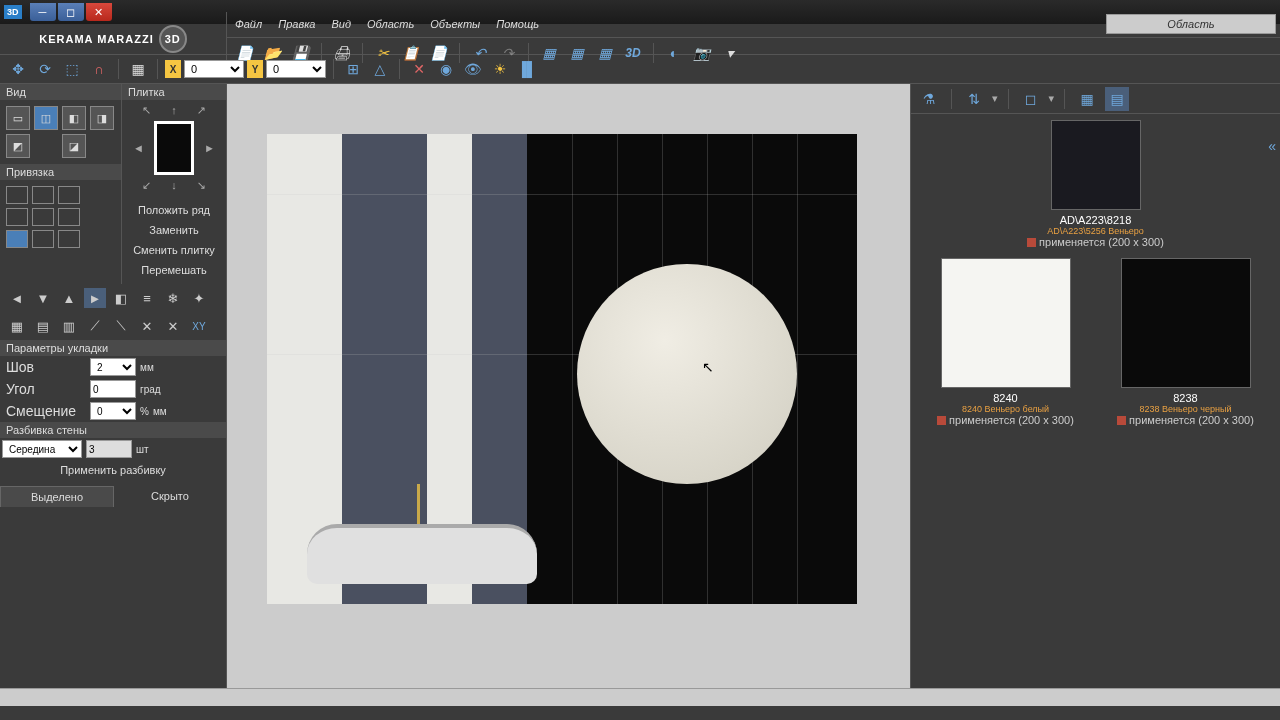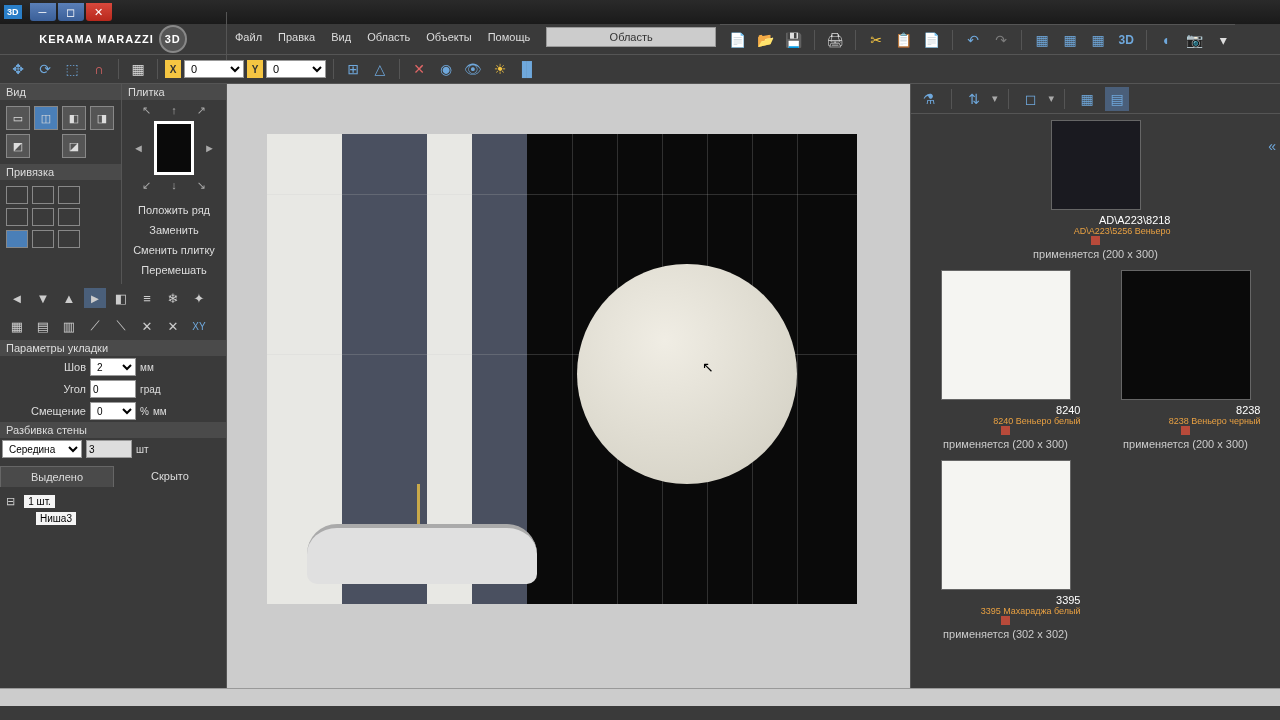--- a/index.html
+++ b/index.html
@@ -8,21 +8,21 @@
 .title-bar .icon3d { background: #2a7fc8; color: #fff; font-size: 9px; font-weight: bold; padding: 2px 3px; margin-right: 6px; }
 .title-bar .title { flex: 1; }
 .win-btns { display: flex; height: 18px; }
 .win-btns div { width: 26px; height: 18px; display: flex; align-items: center; justify-content: center; margin-left: 2px; font-size: 11px; color: #fff; }
 .btn-min, .btn-max { background: linear-gradient(#5a7fb8,#3a5f98); border-radius: 0 0 3px 3px; }
 .btn-close { background: linear-gradient(#d8483c,#b8281c); border-radius: 0 0 3px 3px; }
 
 .header-row { height: 30px; display: flex; align-items: center; background: #3a3a3a; }
 .logo { width: 227px; height: 54px; display: flex; align-items: center; justify-content: center; color: #fff; font-weight: bold; font-size: 18px; letter-spacing: 1px; border-right: 1px solid #555; }
 .logo .badge { display: inline-flex; width: 28px; height: 28px; border-radius: 50%; background: #555; border: 2px solid #888; align-items: center; justify-content: center; font-size: 11px; margin-left: 5px; }
-.right-head { flex: 1; display: flex; flex-direction: row; }
+.right-head { flex: 1; display: flex; flex-direction: column; font-style: italic; }
 .menubar { height: 26px; display: flex; align-items: center; padding-left: 8px; }
 .menubar span { color: #ddd; margin-right: 16px; cursor: pointer; }
 .ready-box { margin-left: auto; margin-right: 4px; width: 170px; height: 20px; background: #ccc; border: 1px solid #999; text-align: center; color: #333; line-height: 18px; }
 .toolbar1 { height: 30px; display: flex; align-items: center; padding-left: 6px; gap: 4px; border-top: 1px solid #555; }
 .tb-btn { width: 24px; height: 24px; display: flex; align-items: center; justify-content: center; font-size: 14px; cursor: pointer; }
 .tb-btn.y { color: #f5c542; }
 .tb-btn.b { color: #6fa8dc; }
 .tb-btn.r { color: #e06666; }
 .tb-btn.w { color: #ddd; }
 .sep { width: 1px; height: 20px; background: #555; margin: 0 4px; }
@@ -46,21 +46,21 @@
 
 .anchor-grid { padding: 6px; display: flex; flex-wrap: wrap; gap: 4px; width: 100px; }
 .anchor-cell { width: 22px; height: 18px; border: 1px solid #888; background: #3a3a3a; cursor: pointer; position: relative; }
 .anchor-cell.sel { background: #4a7fb8; }
 
 .icon-row { padding: 4px 6px; display: flex; gap: 4px; flex-wrap: wrap; }
 .small-icon { width: 22px; height: 20px; display: flex; align-items: center; justify-content: center; font-size: 13px; cursor: pointer; color: #ccc; }
 .small-icon.sel { background: #4a5f7a; }
 
 .param-row { display: flex; align-items: center; padding: 2px 6px; gap: 4px; }
-.param-row label { width: 80px; text-align: right; font-size: 11px; }
+.param-row label { width: 80px; text-align: left; font-size: 14px; }
 .param-input { width: 46px; height: 18px; background: #fff; border: 1px solid #999; padding: 0 2px; color: #000; font-size: 10px; }
 .unit { font-size: 10px; }
 .apply-btn { text-align: center; padding: 4px; cursor: pointer; }
 
 .sel-tabs { display: flex; margin-top: 6px; }
 .sel-tab { flex: 1; text-align: center; padding: 4px; cursor: pointer; }
 .sel-tab.active { background: #4a4a4a; border: 1px solid #666; border-bottom: none; }
 .tree-area { padding: 6px; background: #3a3a3a; }
 .tree-item { display: inline-block; background: #f5f5f5; color: #000; padding: 1px 4px; margin: 2px; font-size: 10px; }
 
@@ -78,30 +78,30 @@
 .faucet { position: absolute; bottom: 75px; left: 140px; width: 24px; height: 45px; }
 .faucet::before { content: ''; position: absolute; width: 3px; height: 40px; background: #c9a94a; left: 10px; }
 .grid-line-v { position: absolute; top: 0; bottom: 0; width: 1px; background: rgba(200,200,200,0.2); }
 .grid-line-h { position: absolute; left: 0; right: 0; height: 1px; background: rgba(200,200,200,0.2); }
 .cursor { position: absolute; top: 225px; left: 435px; font-size: 14px; color: #000; }
 
 .right-panel { width: 370px; background: #3a3a3a; border-left: 1px solid #555; display: flex; flex-direction: column; }
 .catalog-toolbar { height: 30px; border-bottom: 1px solid #555; display: flex; align-items: center; padding: 0 6px; gap: 6px; }
 .catalog-scroll { flex: 1; overflow-y: auto; padding: 6px; }
 .catalog-row { display: flex; gap: 30px; justify-content: center; margin-bottom: 10px; }
-.catalog-item { width: 150px; text-align: right; color: #ddd; font-size: 10px; }
+.catalog-item { width: 150px; text-align: center; color: #ddd; font-size: 10px; }
 .thumb { width: 90px; height: 90px; margin: 0 auto 4px; border: 1px solid #666; }
 .thumb.thin { width: 24px; height: 90px; }
 .thumb.full { width: 130px; height: 130px; }
 .thumb.dark { background: #1a1a20; }
 .thumb.white { background: #f5f5f2; }
 .thumb.black { background: #0a0a0a; }
 .cat-code { color: #fff; }
 .cat-name { color: #e8a042; font-size: 9px; }
-.cat-status { color: #ccc; font-size: 9px; display: flex; align-items: center; justify-content: center; gap: 3px; flex-direction: column; }
+.cat-status { color: #ccc; font-size: 9px; display: flex; align-items: center; justify-content: center; gap: 3px; }
 .chk { width: 9px; height: 9px; background: #b84a3a; display: inline-block; }
 .collapse-arrow { position: absolute; top: 138px; right: 4px; color: #6fa8dc; font-size: 14px; cursor: pointer; }
 
 .status-bar { height: 18px; background: #ccc; border-top: 1px solid #999; }
 </style>
 </head>
 <body>
 
 <div class="title-bar">
   <span class="icon3d">3D</span>
@@ -268,29 +268,25 @@
       <span class="unit">%</span>
       <span class="unit">мм</span>
     </div>
 
     <div class="section-title">Разбивка стены</div>
     <div class="param-row" style="padding-left:2px">
       <select class="param-input" style="width:80px"><option>Середина</option></select>
       <input class="param-input" style="background: rgb(221, 221, 221);" value="3">
       <span class="unit">шт</span>
     </div>
+    <div class="apply-btn">Применить разбивку</div>
 
     <div class="sel-tabs">
       <div class="sel-tab active">Выделено</div>
       <div class="sel-tab">Скрыто</div>
-    </div>
-    <div class="tree-area">
-      <span style="color:#ccc;margin-right:4px">⊟</span>
-      <span class="tree-item">1 шт.</span><br>
-      <span style="margin-left:30px" class="tree-item">Ниша3</span>
     </div>
   </div>
 
   <div class="canvas-area">
     <div class="canvas-inner">
       <div class="white-tile" style="top:0;left:0;width:20px;height:100%"></div>
       <div class="white-tile" style="top:0;left:20px;width:55px;height:100%"></div>
       <div class="grey-tile" style="top:0;left:75px;width:85px;height:100%"></div>
       <div class="white-tile" style="top:0;left:160px;width:45px;height:100%"></div>
       <div class="grey-tile" style="top:0;left:205px;width:55px;height:100%"></div>
@@ -349,29 +345,20 @@
           <div class="thumb full black"></div>
           <div class="cat-code">8238</div>
           <div class="cat-name">8238 Веньеро черный</div>
           <div class="cat-status">
               <span class="chk"></span>
               <span>применяется (200 x 300)</span>
             </div>
         </div>
       </div>
       <div class="catalog-row">
-        <div class="catalog-item">
-          <div class="thumb full white"></div>
-          <div class="cat-code">3395</div>
-          <div class="cat-name">3395 Махараджа белый</div>
-          <div class="cat-status">
-              <span class="chk"></span>
-              <span>применяется (302 x 302)</span>
-            </div>
-        </div>
         <div class="catalog-item"></div>
       </div>
     </div>
   </div>
 </div>
 <span class="collapse-arrow">«</span>
 
 <div class="status-bar"></div>
 
 </body></html>

